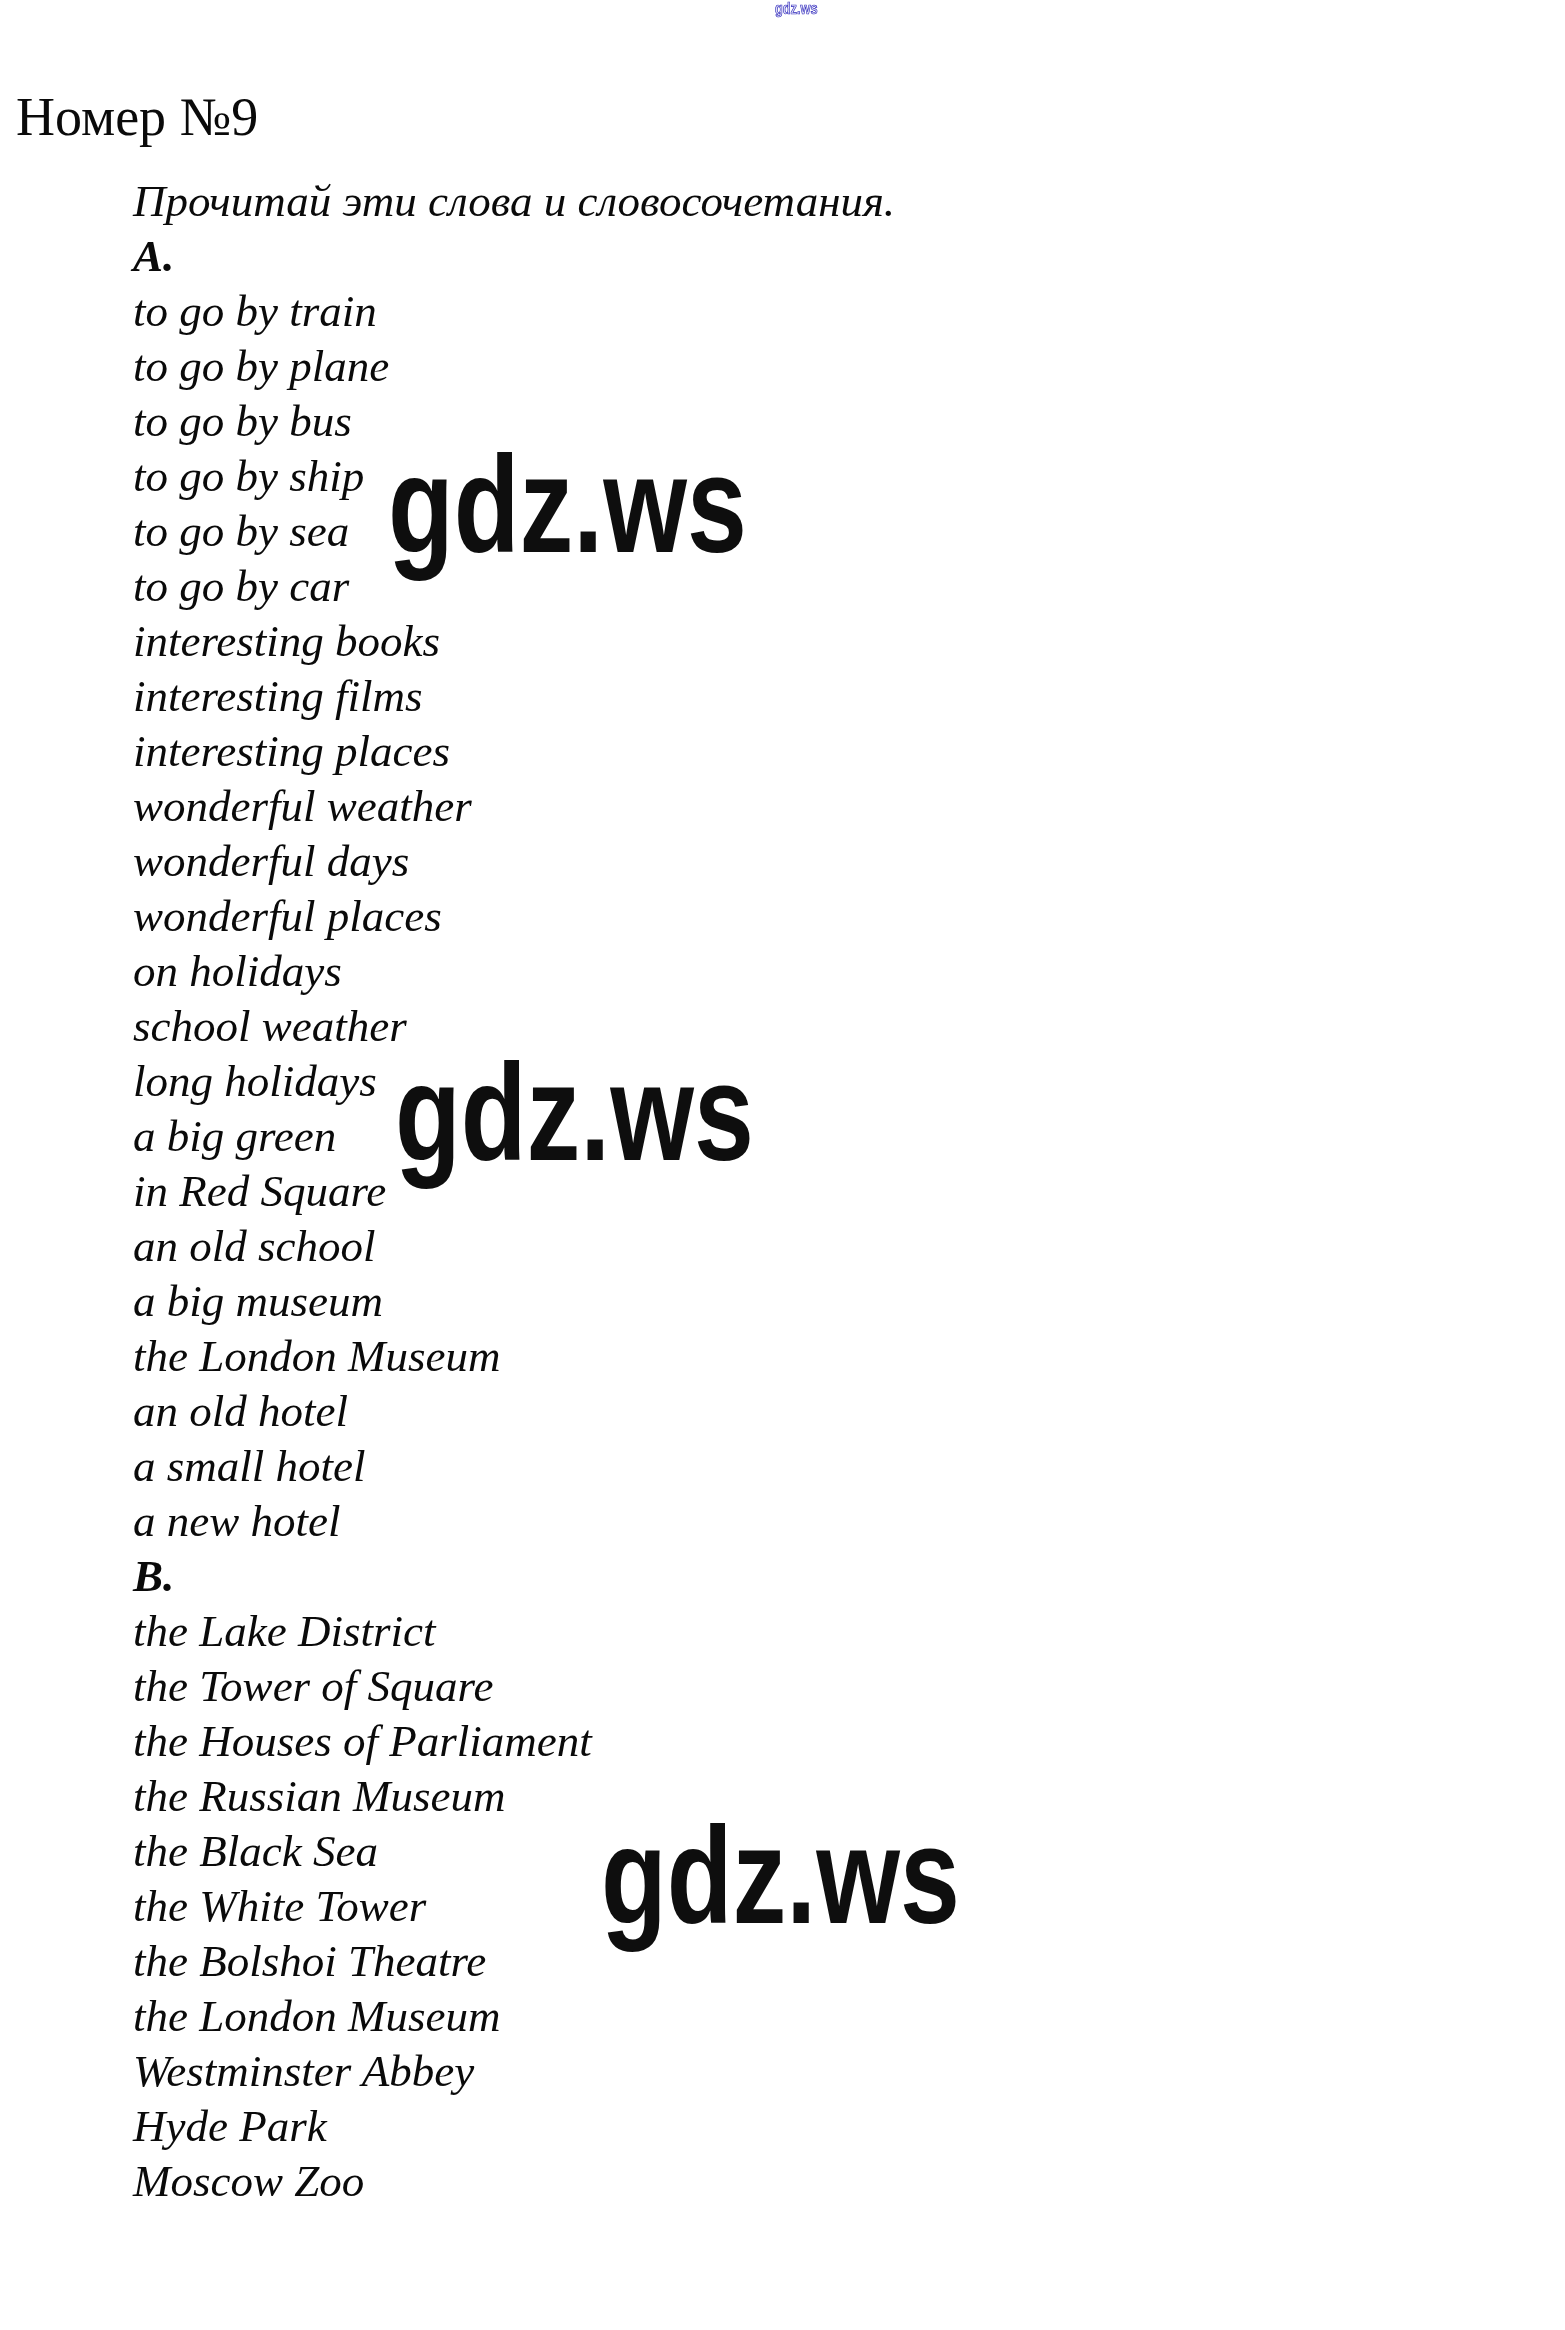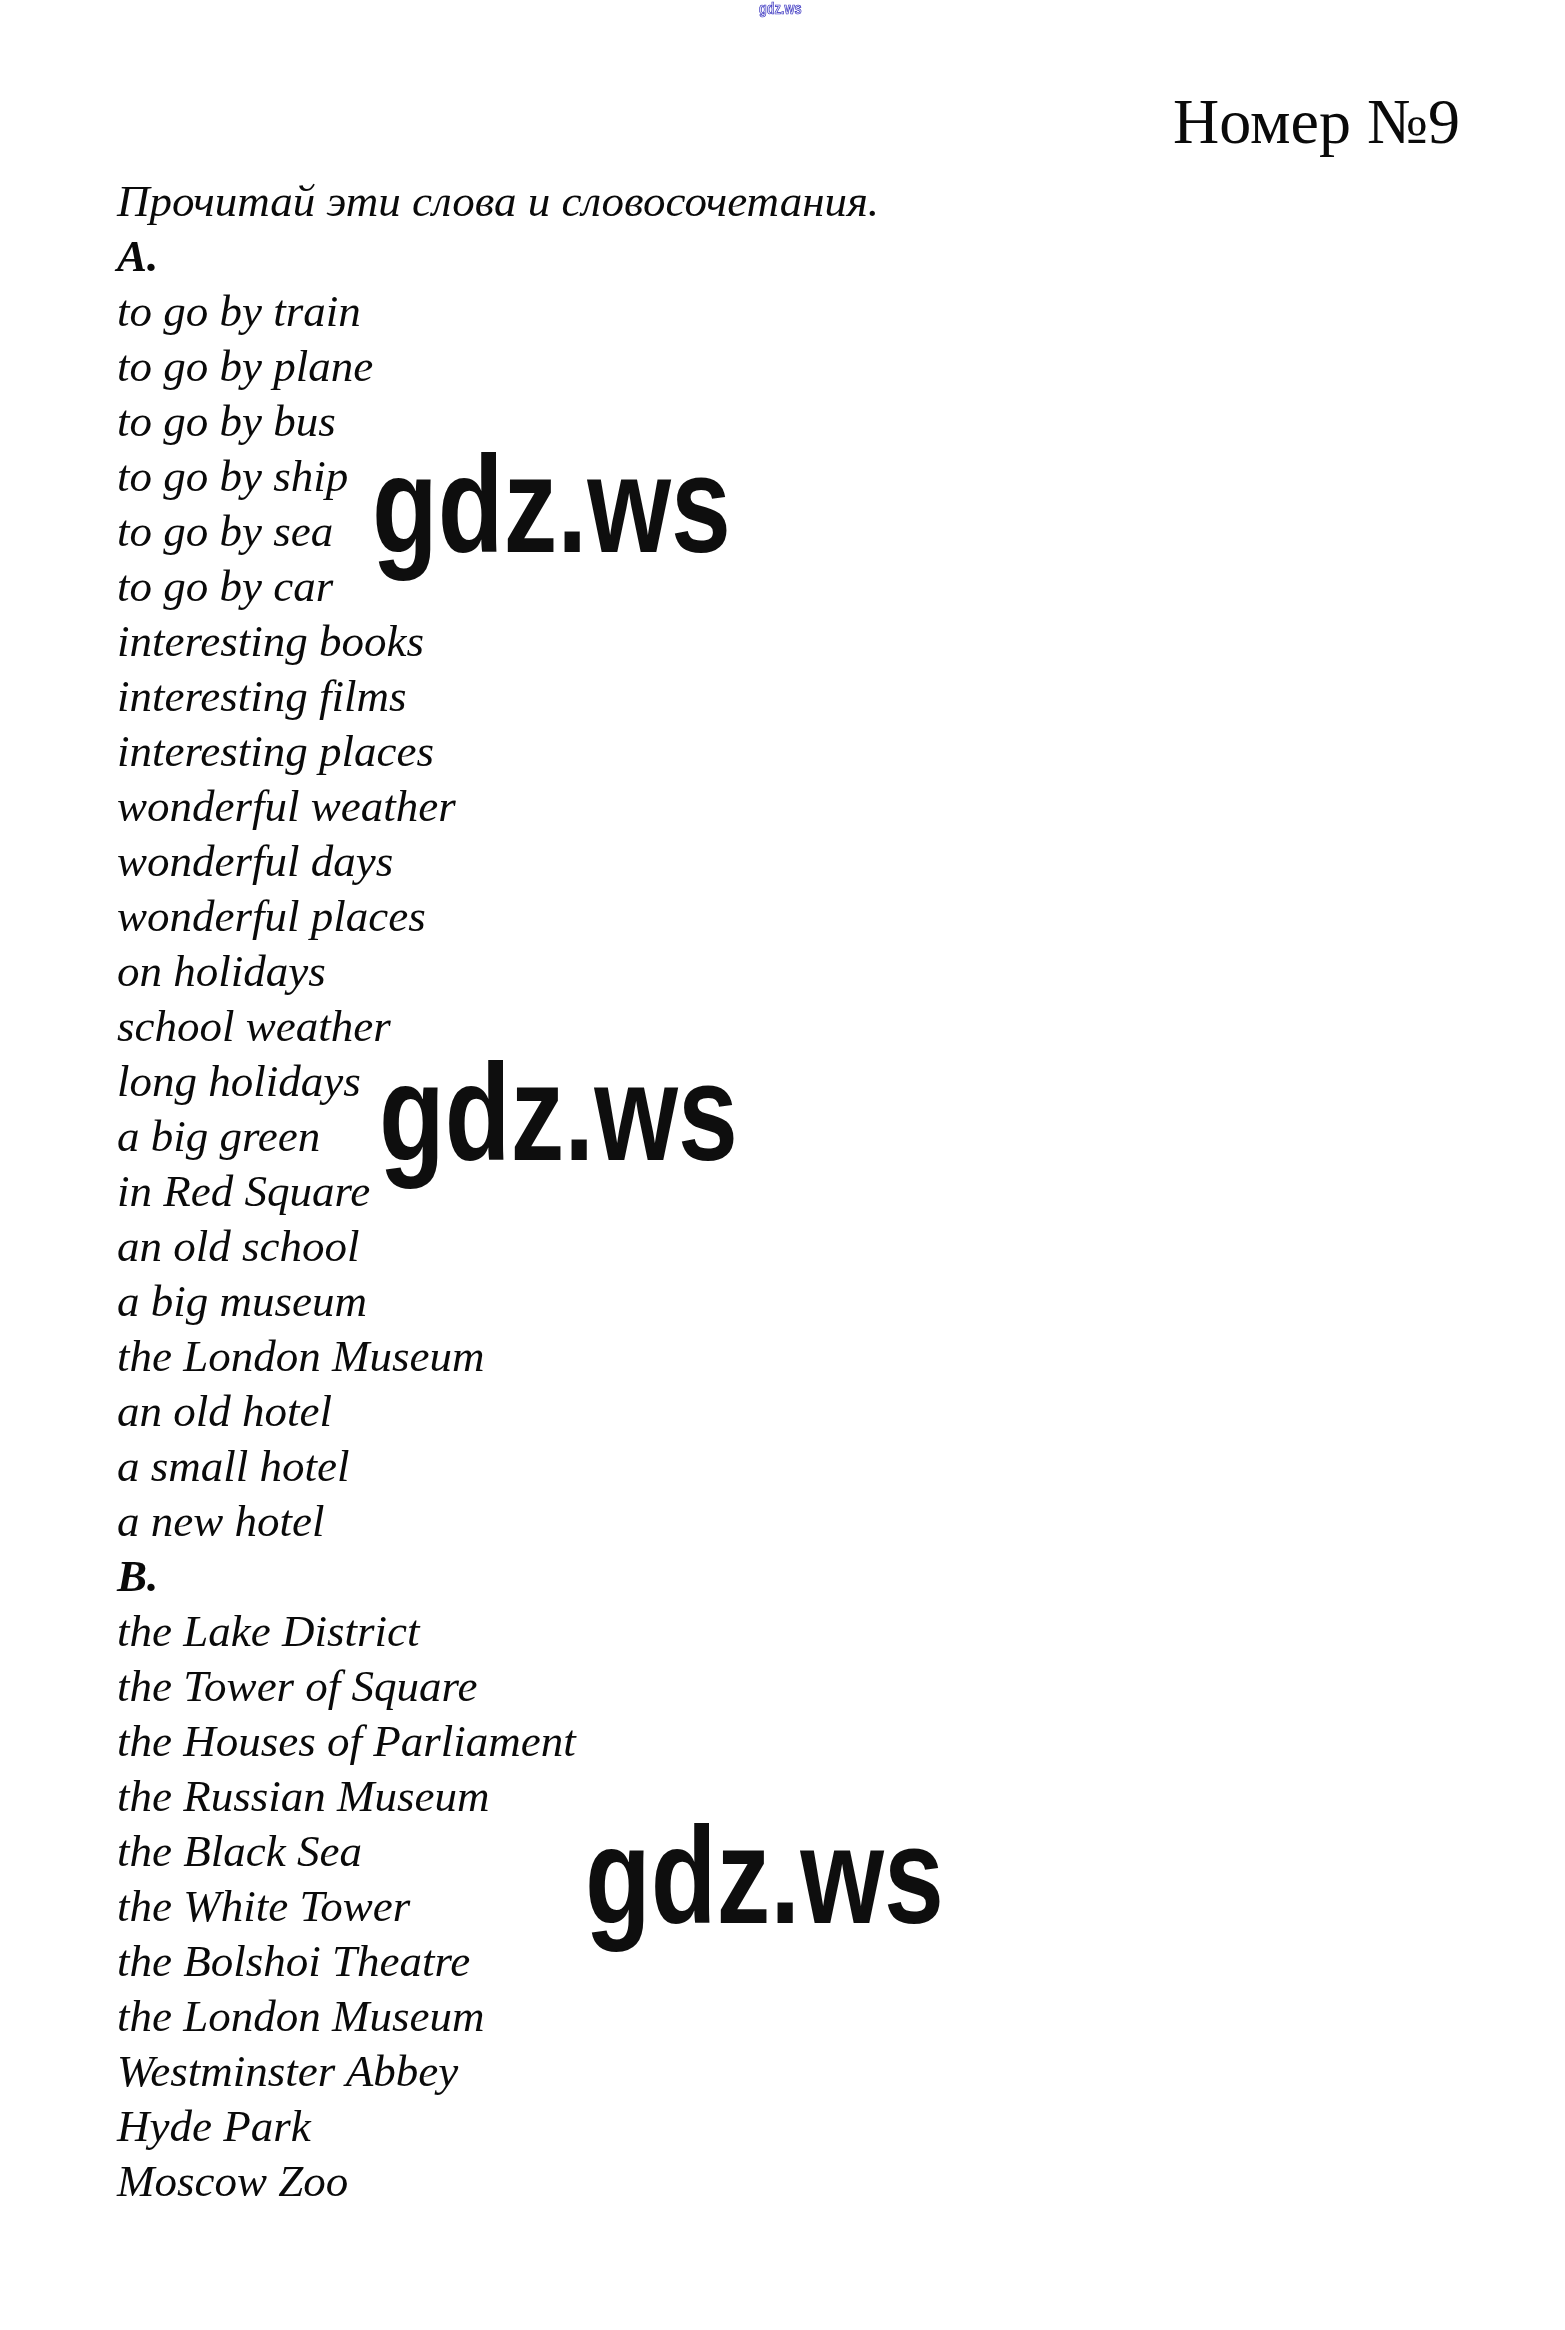--- a/index.html
+++ b/index.html
@@ -4,20 +4,21 @@
 <style>
   html, body { margin: 0; padding: 0; background: #ffffff; }
   .page {
     position: relative;
     width: 1460px;
     height: 2330px;
     background: #ffffff;
     overflow: hidden;
     font-family: "Liberation Serif", serif;
     color: #0a0a0a;
+    margin-left: 16px;
   }
   .tiny-wm {
     position: absolute;
     left: 759px;
     top: 0.7px;
     font-family: "Liberation Sans", sans-serif;
     font-size: 15.6px;
     line-height: 1;
     font-weight: 700;
     color: rgba(255,255,255,0.85);
@@ -25,22 +26,22 @@
     text-shadow: 0 0 0.7px #3b35c0;
     transform: scaleX(0.82);
     transform-origin: left top;
     white-space: nowrap;
   }
   .doc-title {
     position: absolute;
     left: 0;
     top: 90px;
     width: 100%;
-    text-align: right;
-    font-size: 64px;
+    text-align: left;
+    font-size: 54px;
     line-height: 1;
     white-space: nowrap;
   }
   .textcol {
     position: absolute;
     left: 117px;
     top: 174px;
   }
   .line {
     height: 55px;

